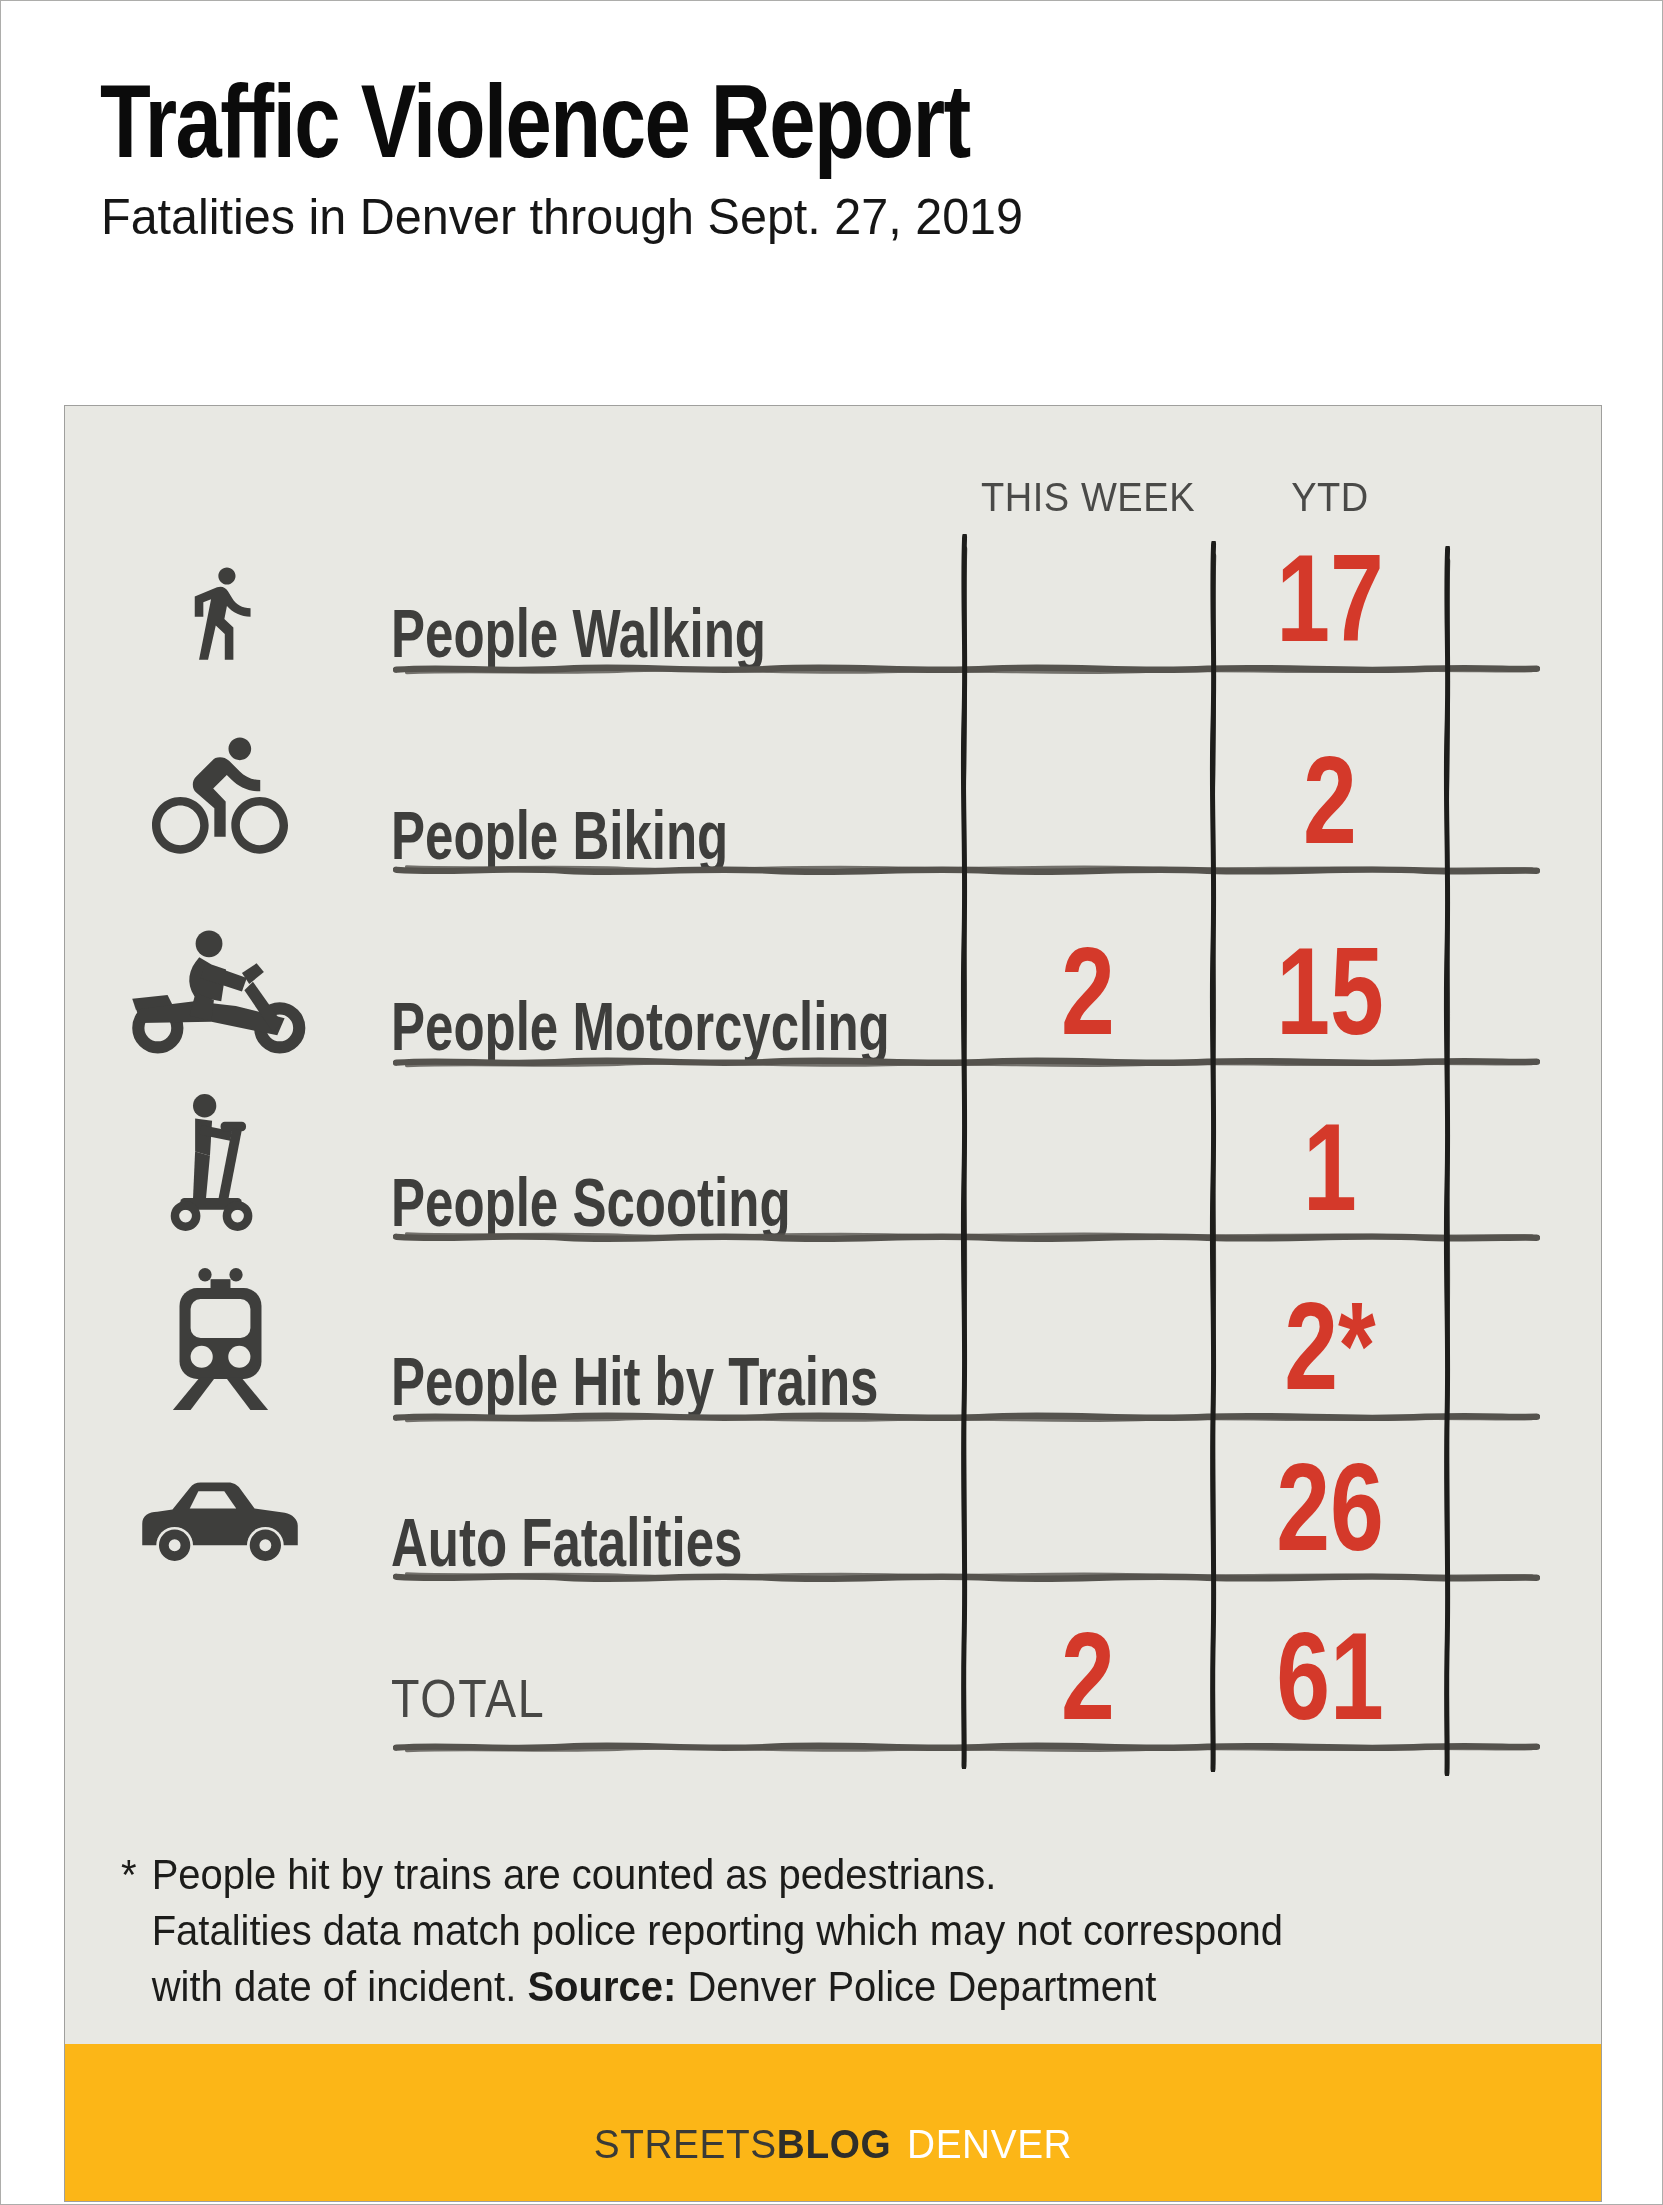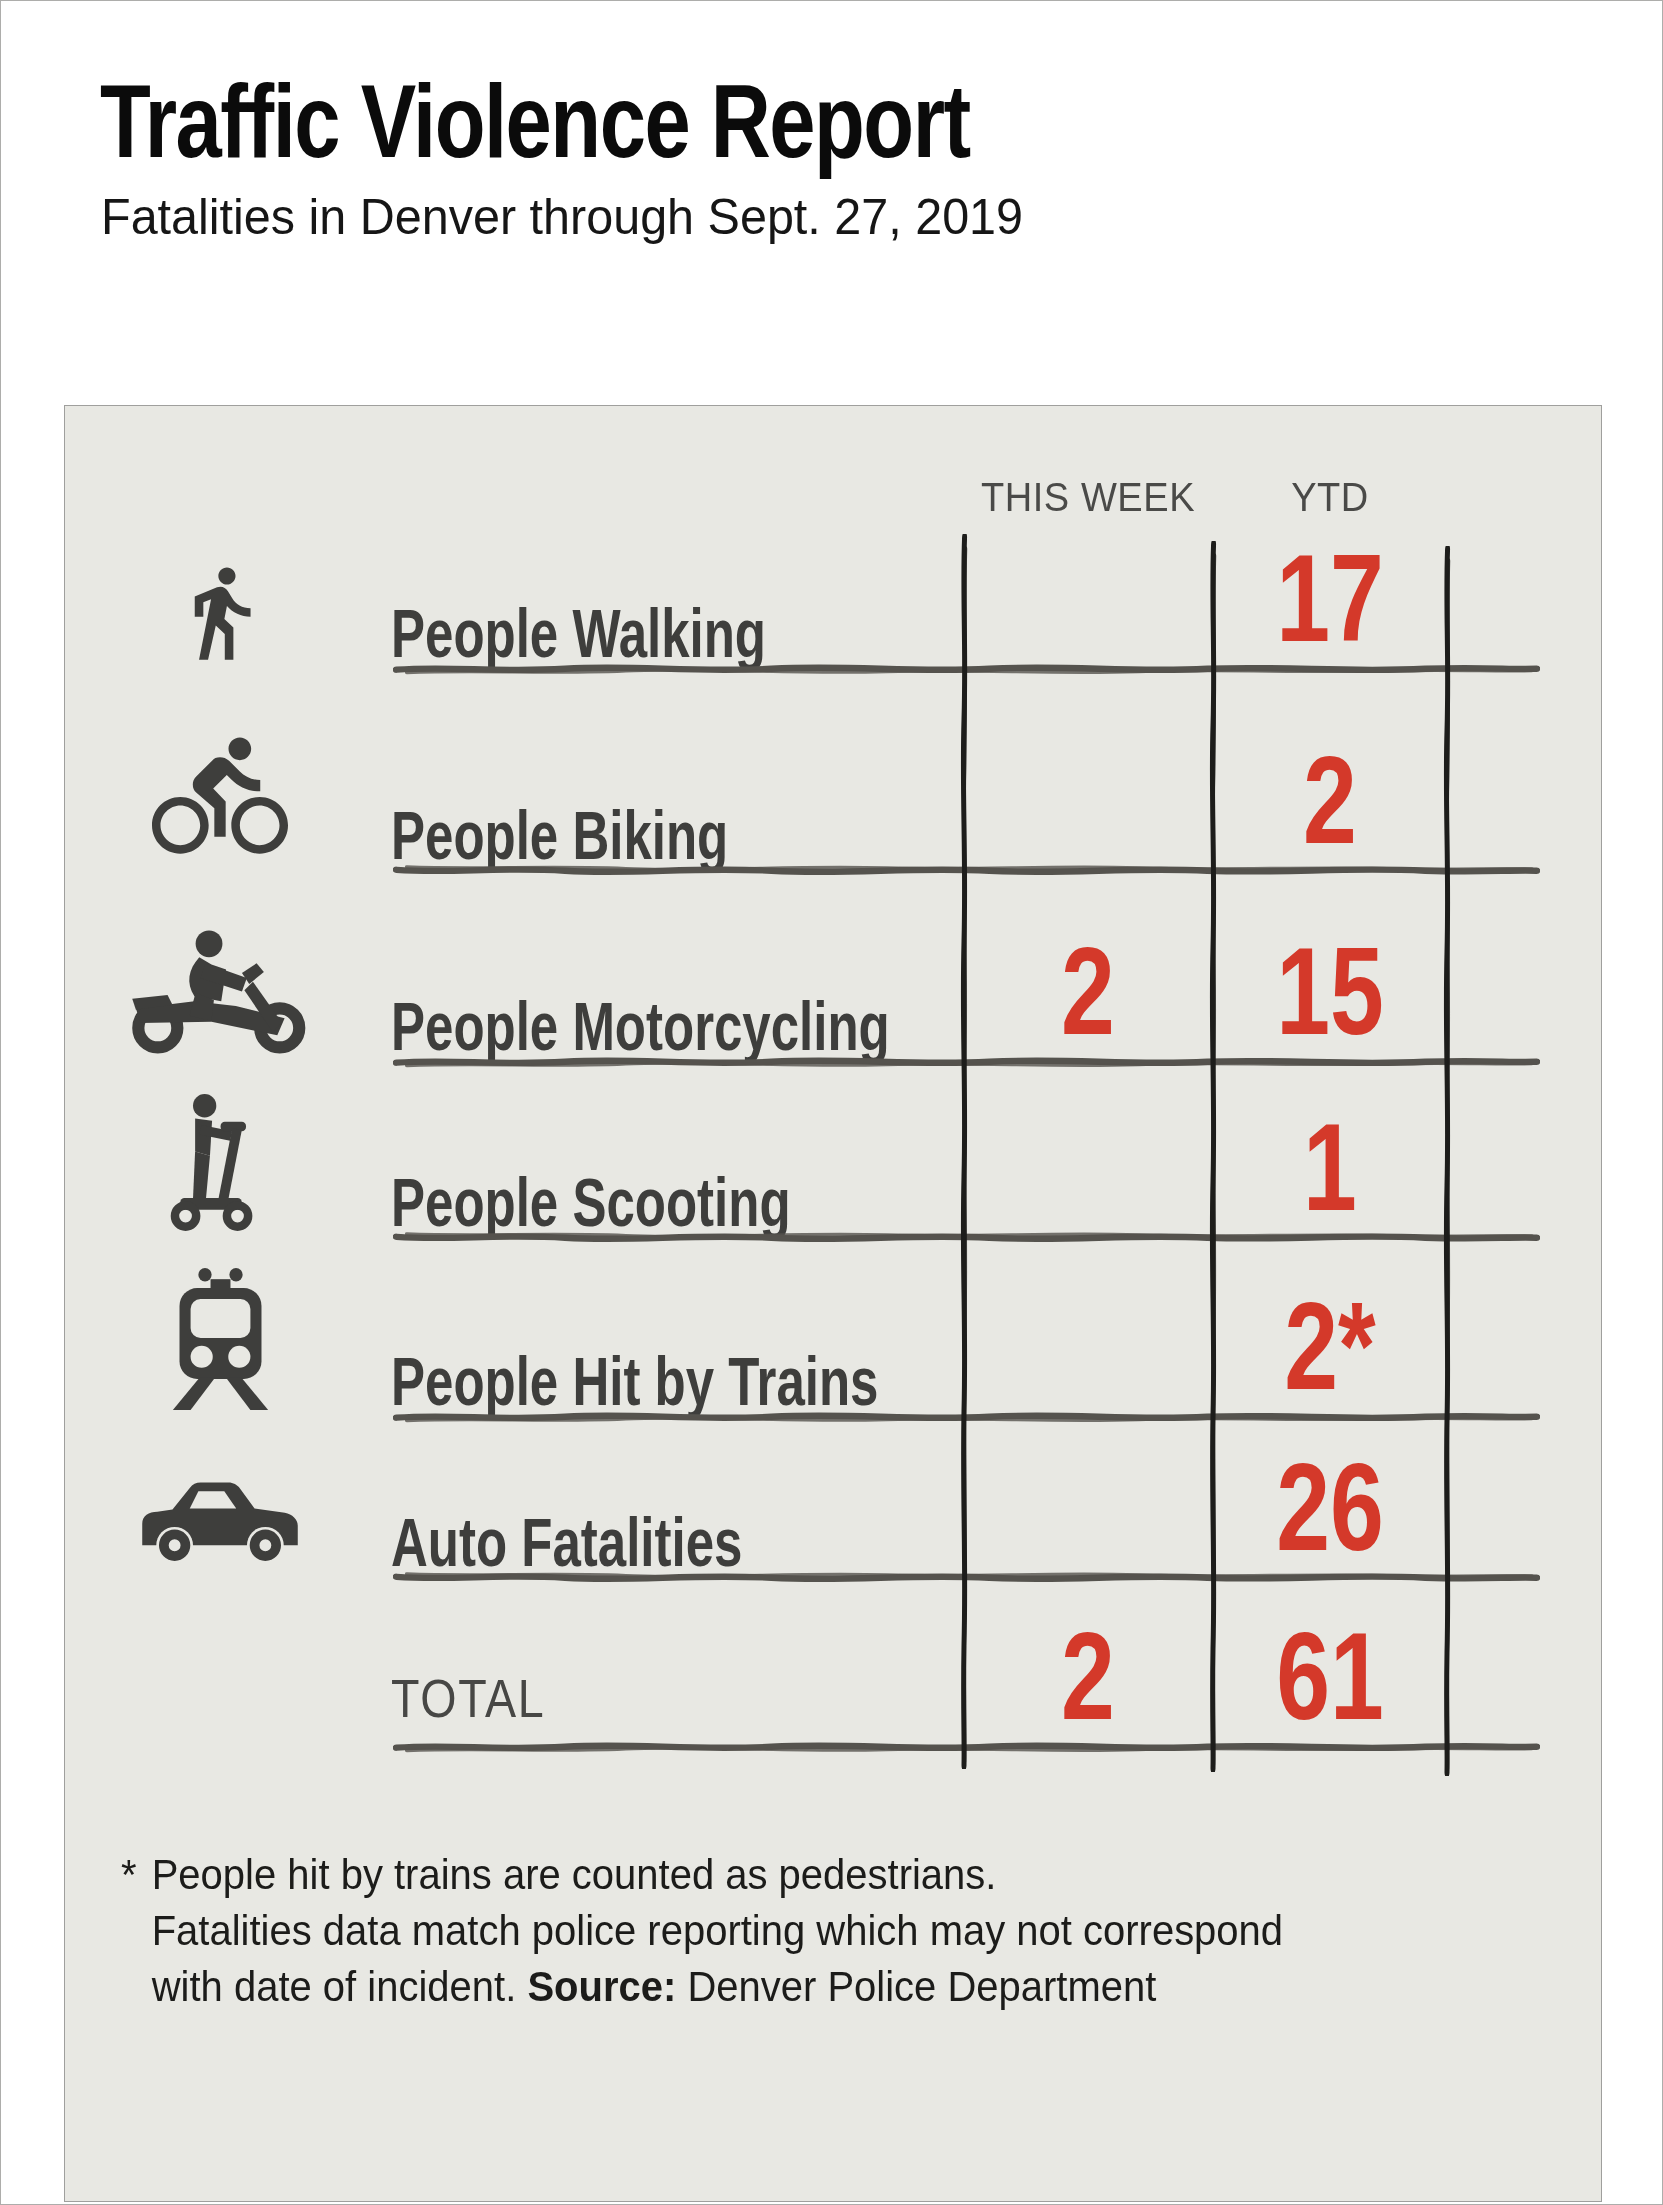--- a/index.html
+++ b/index.html
@@ -241,16 +241,21 @@
     <svg class="vline vl3" viewBox="0 0 18 1000" preserveAspectRatio="none">
         <use href="#sym-vline"></use>
       </svg>
 
     <div class="footnote">
       <div><span class="fn-ast">*</span><span>People hit by trains are counted as pedestrians.</span></div>
       <div class="fn-cont">Fatalities data match police reporting which may not correspond</div>
       <div class="fn-cont"><span>with date of incident. </span><b>Source:</b><span> Denver Police Department</span></div>
     </div>
 
+    <div class="footer-bar">
+      <div class="brand">
+        <span class="b-streets">STREETS</span><span class="b-blog">BLOG</span><span class="b-gap"></span><span class="b-denver">DENVER</span>
+      </div>
+    </div>
 
   </div>
 </div>
 
 
 </body></html>

